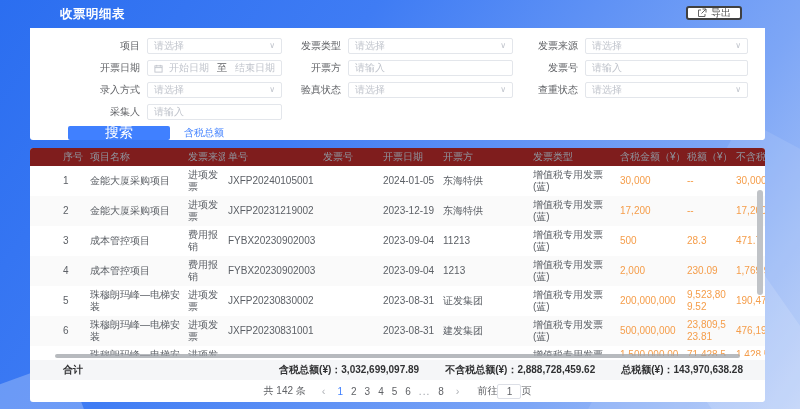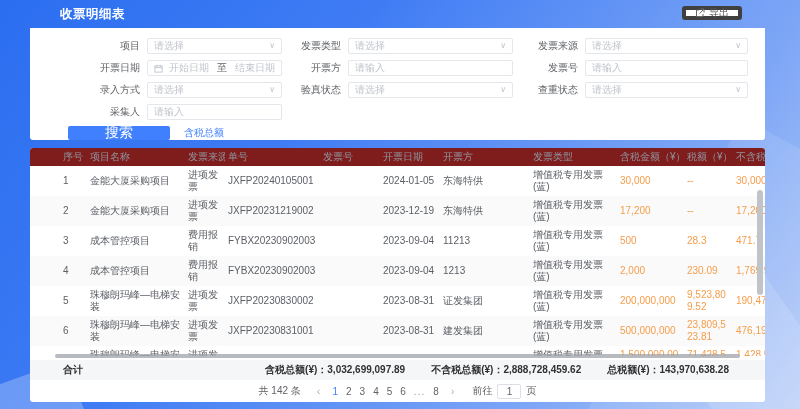--- a/index.html
+++ b/index.html
@@ -10,21 +10,21 @@
     position:relative; font-size:10px; color:#5c6066;
   }
   .bg-shape { position:absolute; background:rgba(255,255,255,0.10); pointer-events:none; }
   .bg-shape.s1 { right:-70px; top:150px; width:220px; height:340px; transform:rotate(28deg); }
   .bg-shape.s2 { right:-10px; bottom:-60px; width:120px; height:220px; transform:rotate(-35deg); background:rgba(255,255,255,0.14);}
   .bg-shape.s3 { left:-40px; bottom:-30px; width:120px; height:60px; transform:rotate(-20deg); background:rgba(255,255,255,0.25);}
 
   
   .topbar { position:absolute; left:0; top:0; width:100%; height:28px; display:flex; align-items:center; }
   .page-title { color:#fff; font-size:12.5px; font-weight:bold; margin-left:60px; letter-spacing:0.5px; }
-  .export-btn { position:absolute; right:58px; top:6px; height:14px; background:#fff; border:4px solid #404040;
+  .export-btn { position:absolute; right:58px; top:6px; height:14px; background:#fff; border:2px solid #404040;
     border-radius:3px; display:flex; align-items:center; gap:4px; padding:0 9px; color:#555; cursor:pointer; font-size:10px;}
   .export-btn svg { display:block; }
 
   
   .filter-card { position:absolute; left:30px; right:35px; top:28px; height:112px; background:#fff; border-radius:0 0 3px 3px; padding-top:10px; }
   .f-row { display:flex; align-items:center; height:16px; margin-bottom:6px; }
   .f-group { display:flex; align-items:center; }
   .f-label { color:#606266; text-align:right; padding-right:7px; }
   .g1 .f-label { width:87px;font-family:Liberation Serif, serif; }
   .g2 .f-label { width:58px; }
@@ -53,29 +53,29 @@
   th:first-child, td:first-child { padding-left:33px; }
   tbody tr:nth-child(even) { background:#fafafa; }
   td.amt { color:#f59d4a; }
   td.c-order, td.c-date { white-space:nowrap; }
 
   .h-scrollbar { position:absolute; left:25px; right:25px; top:206px; height:4px; background:#9fa3a8; border-radius:2px; opacity:0.75; }
   .v-scrollbar { position:absolute; right:2px; top:42px; width:6px; height:105px; background:#c0c3c7; border-radius:3px; }
 
   .summary-row { position:absolute; left:0; right:0; top:212px; height:20px; background:#f5f6f8; display:flex; align-items:center; font-weight:bold; color:#303133; }
   .summary-label { padding-left:33px; }
-  .summary-totals { margin-left:auto; display:flex; gap:26px; padding-right:36px; }
+  .summary-totals { margin-left:auto; display:flex; gap:26px; padding-right:22px; }
 
   .pagination { position:absolute; left:0; right:0; top:232px; height:22px; display:flex; align-items:center; justify-content:center; gap:5px; color:#606266; }
   .pg-total { margin-right:8px; }
   .pg-arrow { color:#b0b3b8; padding:0 3px; cursor:pointer; font-size:11px; }
   .pg-num { padding:0 4px; cursor:pointer; }
   .pg-num.active { color:#4080ff; }
   .pg-num.dots { color:#9a9ea5; cursor:default; letter-spacing:1px; }
-  .pg-goto { display:flex; align-items:center; gap:5px; margin-left:10px; }
+  .pg-goto { display:flex; align-items:center; margin-left:10px; }
   .pg-input { width:24px; height:15px; border:1px solid #dcdfe6; border-radius:2px; text-align:center; font-size:10px; color:#606266; font-family:"Liberation Sans",sans-serif; }
 </style>
 </head>
 <body>
 
 <div class="bg-shape s1"></div>
 <div class="bg-shape s2"></div>
 <div class="bg-shape s3"></div>
 
 <div class="topbar">

